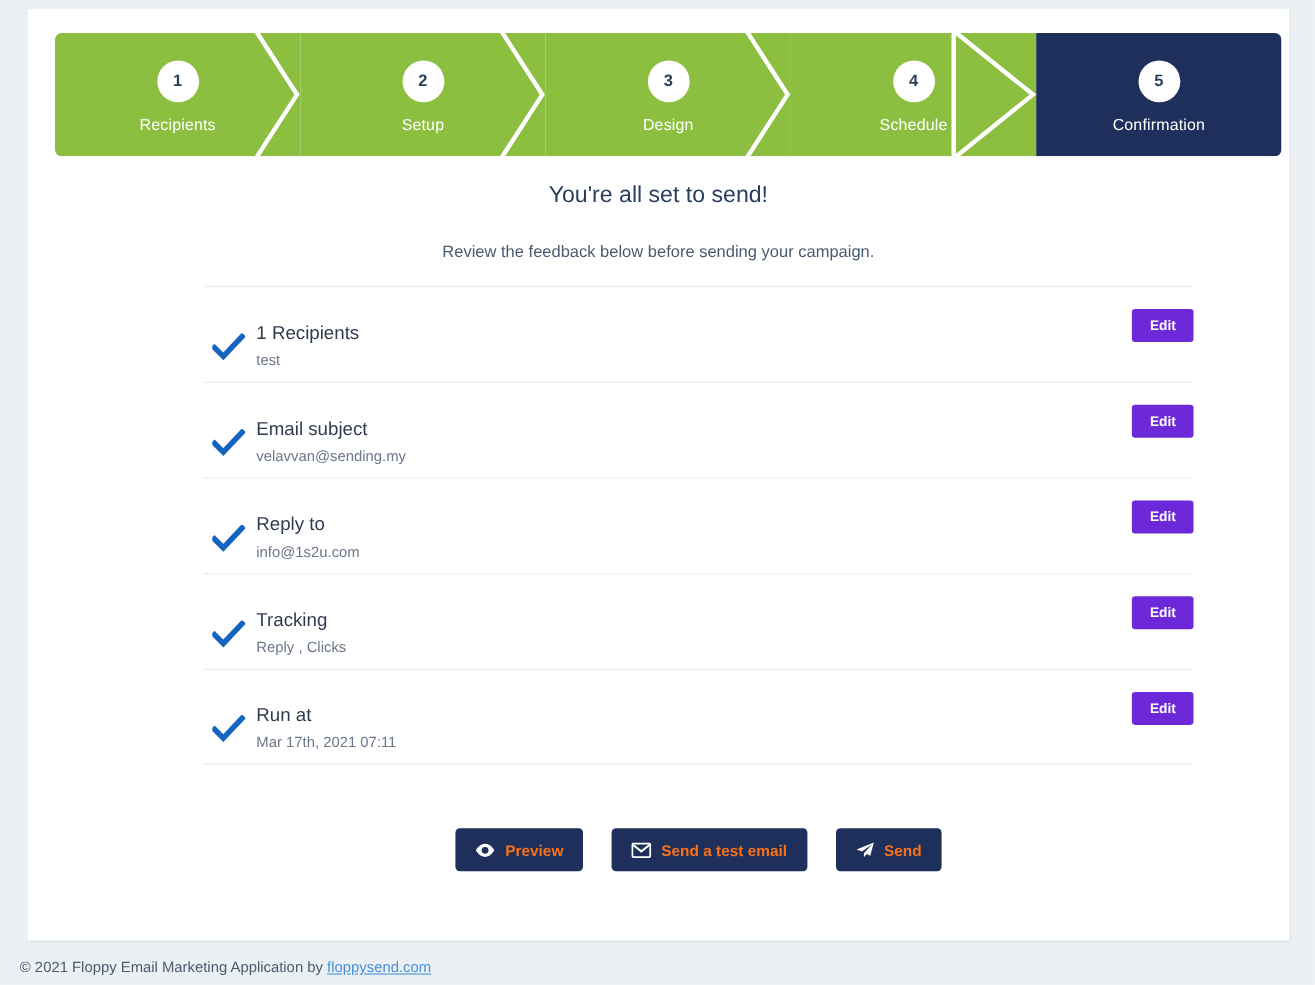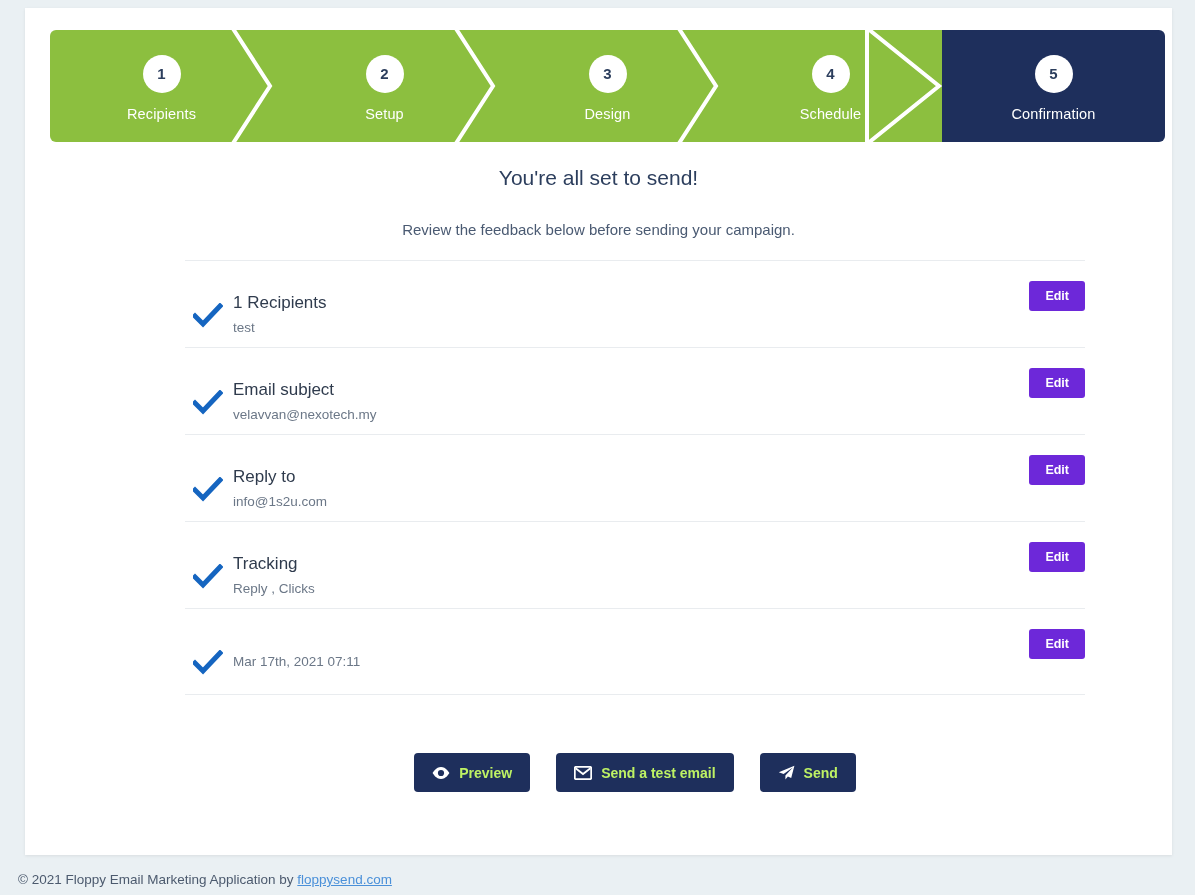--- a/index.html
+++ b/index.html
@@ -166,21 +166,21 @@
     position: absolute;
     left: 160px;
     top: 745px;
     width: 900px;
     display: flex;
     justify-content: center;
     gap: 26px;
   }
   .action-btn {
     background: #1e2f5c;
-    color: #bef264;
+    color: #f97316;
     border: none;
     border-radius: 4px;
     font-size: 14px;
     font-weight: bold;
     font-family: "Liberation Sans", sans-serif;
     padding: 16px 18px;
     height: 39px;
     display: inline-flex;
     align-items: center;
     gap: 9px;
@@ -270,21 +270,21 @@
       </div>
 
       <div class="summary-row">
         <div class="check-icon">
           <svg width="30" height="26" viewBox="0 0 30 26">
               <path d="M2 13 L10 21 L27 3" fill="none" stroke="#1565c0" stroke-width="5" stroke-linecap="square"></path>
             </svg>
         </div>
         <div class="row-text">
           <div class="row-title">Email subject</div>
-          <div class="row-sub">velavvan@nexotech.my</div>
+          <div class="row-sub">velavvan@sending.my</div>
         </div>
         <button class="edit-btn">Edit</button>
       </div>
 
       <div class="summary-row">
         <div class="check-icon">
           <svg width="30" height="26" viewBox="0 0 30 26">
               <path d="M2 13 L10 21 L27 3" fill="none" stroke="#1565c0" stroke-width="5" stroke-linecap="square"></path>
             </svg>
         </div>
@@ -308,20 +308,21 @@
         <button class="edit-btn">Edit</button>
       </div>
 
       <div class="summary-row">
         <div class="check-icon">
           <svg width="30" height="26" viewBox="0 0 30 26">
               <path d="M2 13 L10 21 L27 3" fill="none" stroke="#1565c0" stroke-width="5" stroke-linecap="square"></path>
             </svg>
         </div>
         <div class="row-text">
+          <div class="row-title">Run at</div>
           <div class="row-sub">Mar 17th, 2021 07:11</div>
         </div>
         <button class="edit-btn">Edit</button>
       </div>
 
     </div>
 
     <div class="actions">
 
       <button class="action-btn">

